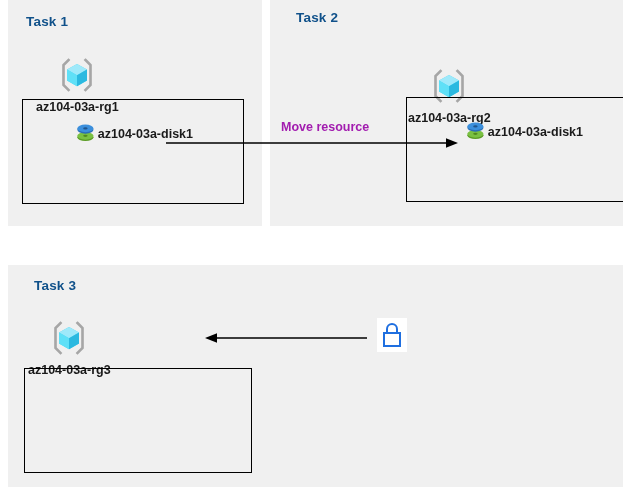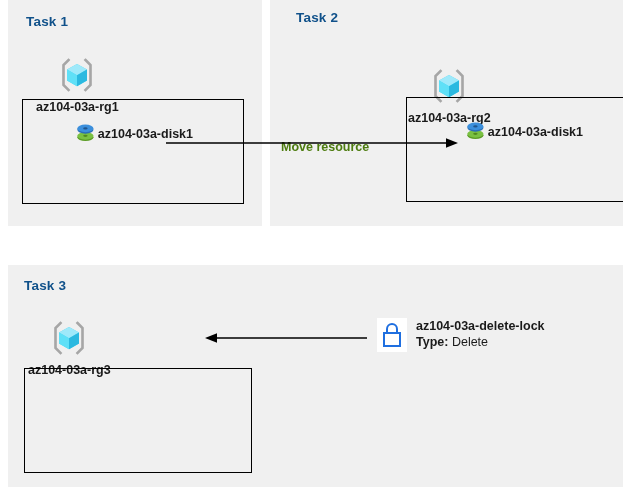--- a/index.html
+++ b/index.html
@@ -28,21 +28,21 @@
   .panel-title {
     position: absolute;
     color: #10518a;
     font-weight: bold;
     font-size: 13.5px;
     letter-spacing: 0.2px;
     white-space: nowrap;
   }
   #title-task1 { left: 26px;  top: 14px; }
   #title-task2 { left: 296px; top: 10px; }
-  #title-task3 { left: 24px;  top: 278px; }
+  #title-task3 { left: 34px;  top: 278px; }
 
   
   .inner-box {
     position: absolute;
     border: 1px solid #000000;
     background: transparent;
     box-sizing: border-box;
   }
   #box-rg1 { left: 22px;  top: 99px;  width: 222px; height: 105px; }
   #box-rg2 { left: 406px; top: 97px;  width: 227px; height: 105px; }
@@ -92,23 +92,22 @@
     position: absolute;
     overflow: visible;
   }
   #arrow-move   { left: 166px; top: 132px; width: 292px; height: 22px; }
   #arrow-lock   { left: 205px; top: 327px; width: 162px; height: 22px; }
 
   .arrow-caption {
     position: absolute;
     font-size: 12.5px;
     font-weight: bold;
-    color: #4d7c0f;
-    white-space: nowrap;
-    margin-top: 20px;
+    color: #a21caf;
+    white-space: nowrap;
   }
   #caption-move { left: 281px; top: 120px; }
 
   
   #lock-item {
     position: absolute;
     left: 377px;
     top: 318px;
     display: flex;
     align-items: flex-start;
@@ -244,19 +243,15 @@
 
   <div id="lock-item">
     <span class="lock-icon-wrap">
       <svg class="lock-icon" viewBox="0 0 24 28" xmlns="http://www.w3.org/2000/svg">
 
         <path d="M7 12 L7 8 A5 5 0 0 1 17 8 L17 12" fill="none" stroke="#1f6fe0" stroke-width="2"></path>
 
         <rect x="4" y="12" width="16" height="13" fill="none" stroke="#1f6fe0" stroke-width="2"></rect>
       </svg>
     </span>
-    <span class="lock-text">
-      <div class="lock-name">az104-03a-delete-lock</div>
-      <div class="lock-type"><b>Type:</b> <span>Delete</span></div>
-    </span>
   </div>
 
 </div>
 
 </body></html>

